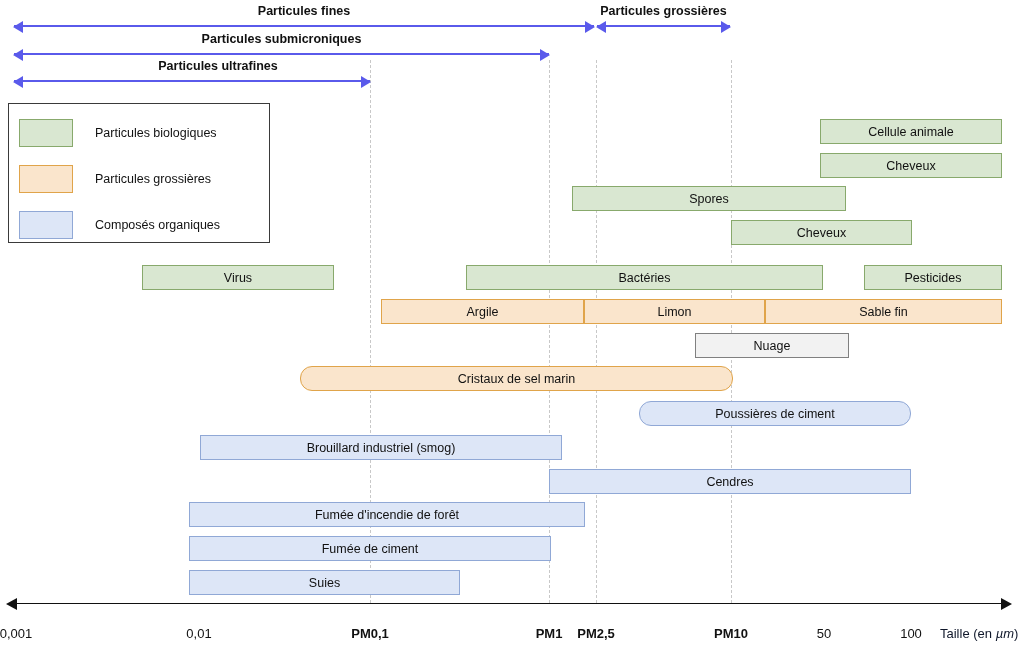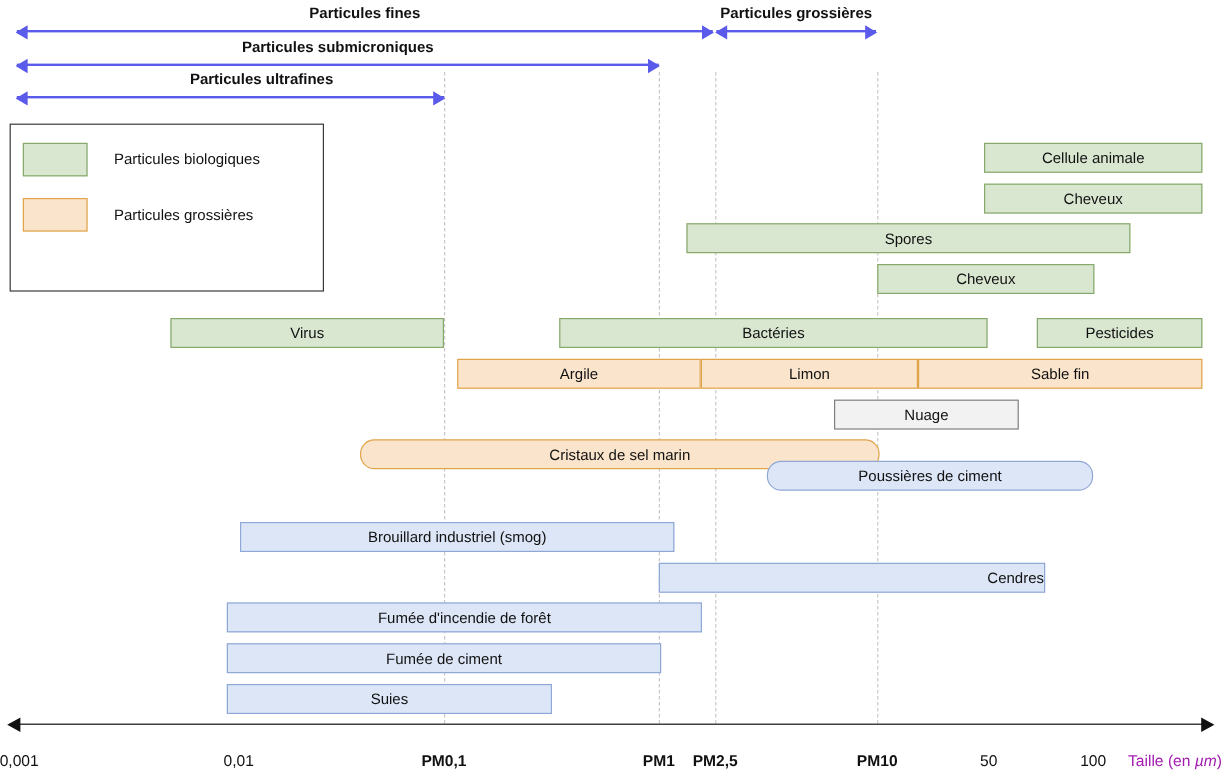--- a/index.html
+++ b/index.html
@@ -143,21 +143,21 @@
     font-size: 13px;
     color: #111111;
     white-space: nowrap;
     transform: translateX(-50%);
   }
   .tick-label.bold { font-weight: bold; }
   .axis-title {
     position: absolute;
     top: 626px;
     font-size: 13px;
-    color: #a21caf;
+    color: #0f172a;
     white-space: nowrap;
     text-align: right;
   }
   .axis-title i { font-style: italic; }
 </style>
 </head>
 <body>
 
 <div id="chart-root">
 
@@ -193,57 +193,61 @@
 
   <div id="legend">
       <div class="legend-row" style="top: 14px;">
         <div class="legend-swatch" style="background: rgb(217, 231, 209); border: 1px solid rgb(136, 169, 108);"></div>
         <div class="legend-text">Particules biologiques</div>
       </div>
       <div class="legend-row" style="top: 60px;">
         <div class="legend-swatch" style="background: rgb(250, 229, 204); border: 1px solid rgb(224, 164, 74);"></div>
         <div class="legend-text">Particules grossières</div>
       </div>
+      <div class="legend-row" style="top: 106px;">
+        <div class="legend-swatch" style="background: rgb(221, 230, 247); border: 1px solid rgb(144, 168, 214);"></div>
+        <div class="legend-text">Composés organiques</div>
+      </div>
     </div>
 
   <div id="bars">
       <div class="bar bio" style="left: 820px; width: 182px; top: 119px;">
         <span class="seg-label">Cellule animale</span>
       </div>
       <div class="bar bio" style="left: 820px; width: 182px; top: 153px;">
         <span class="seg-label">Cheveux</span>
       </div>
-      <div class="bar bio" style="left: 572px; width: 370px; top: 186px;">
+      <div class="bar bio" style="left: 572px; width: 274px; top: 186px;">
         <span class="seg-label">Spores</span>
       </div>
       <div class="bar bio" style="left: 731px; width: 181px; top: 220px;">
         <span class="seg-label">Cheveux</span>
       </div>
-      <div class="bar bio" style="left: 142px; width: 228px; top: 265px;">
+      <div class="bar bio" style="left: 142px; width: 192px; top: 265px;">
         <span class="seg-label">Virus</span>
       </div>
       <div class="bar bio" style="left: 466px; width: 357px; top: 265px;">
         <span class="seg-label">Bactéries</span>
       </div>
       <div class="bar bio" style="left: 864px; width: 138px; top: 265px;">
         <span class="seg-label">Pesticides</span>
       </div>
       <div class="bar neutral" style="left: 695px; width: 154px; top: 333px;">
         <span class="seg-label">Nuage</span>
       </div>
       <div class="bar mineral" style="left: 300px; width: 433px; top: 366px; border-radius: 12px;">
         <span class="seg-label">Cristaux de sel marin</span>
       </div>
-      <div class="bar organic" style="left: 639px; width: 272px; top: 384px; border-radius: 12px;">
+      <div class="bar organic" style="left: 639px; width: 272px; top: 401px; border-radius: 12px;">
         <span class="seg-label">Poussières de ciment</span>
       </div>
       <div class="bar organic" style="left: 200px; width: 362px; top: 435px;">
         <span class="seg-label">Brouillard industriel (smog)</span>
       </div>
-      <div class="bar organic" style="left: 549px; width: 322px; top: 469px; justify-content: flex-end;">
+      <div class="bar organic" style="left: 549px; width: 362px; top: 469px;">
         <span class="seg-label">Cendres</span>
       </div>
       <div class="bar organic" style="left: 189px; width: 396px; top: 502px;">
         <span class="seg-label">Fumée d'incendie de forêt</span>
       </div>
       <div class="bar organic" style="left: 189px; width: 362px; top: 536px;">
         <span class="seg-label">Fumée de ciment</span>
       </div>
       <div class="bar organic" style="left: 189px; width: 271px; top: 570px;">
         <span class="seg-label">Suies</span>

